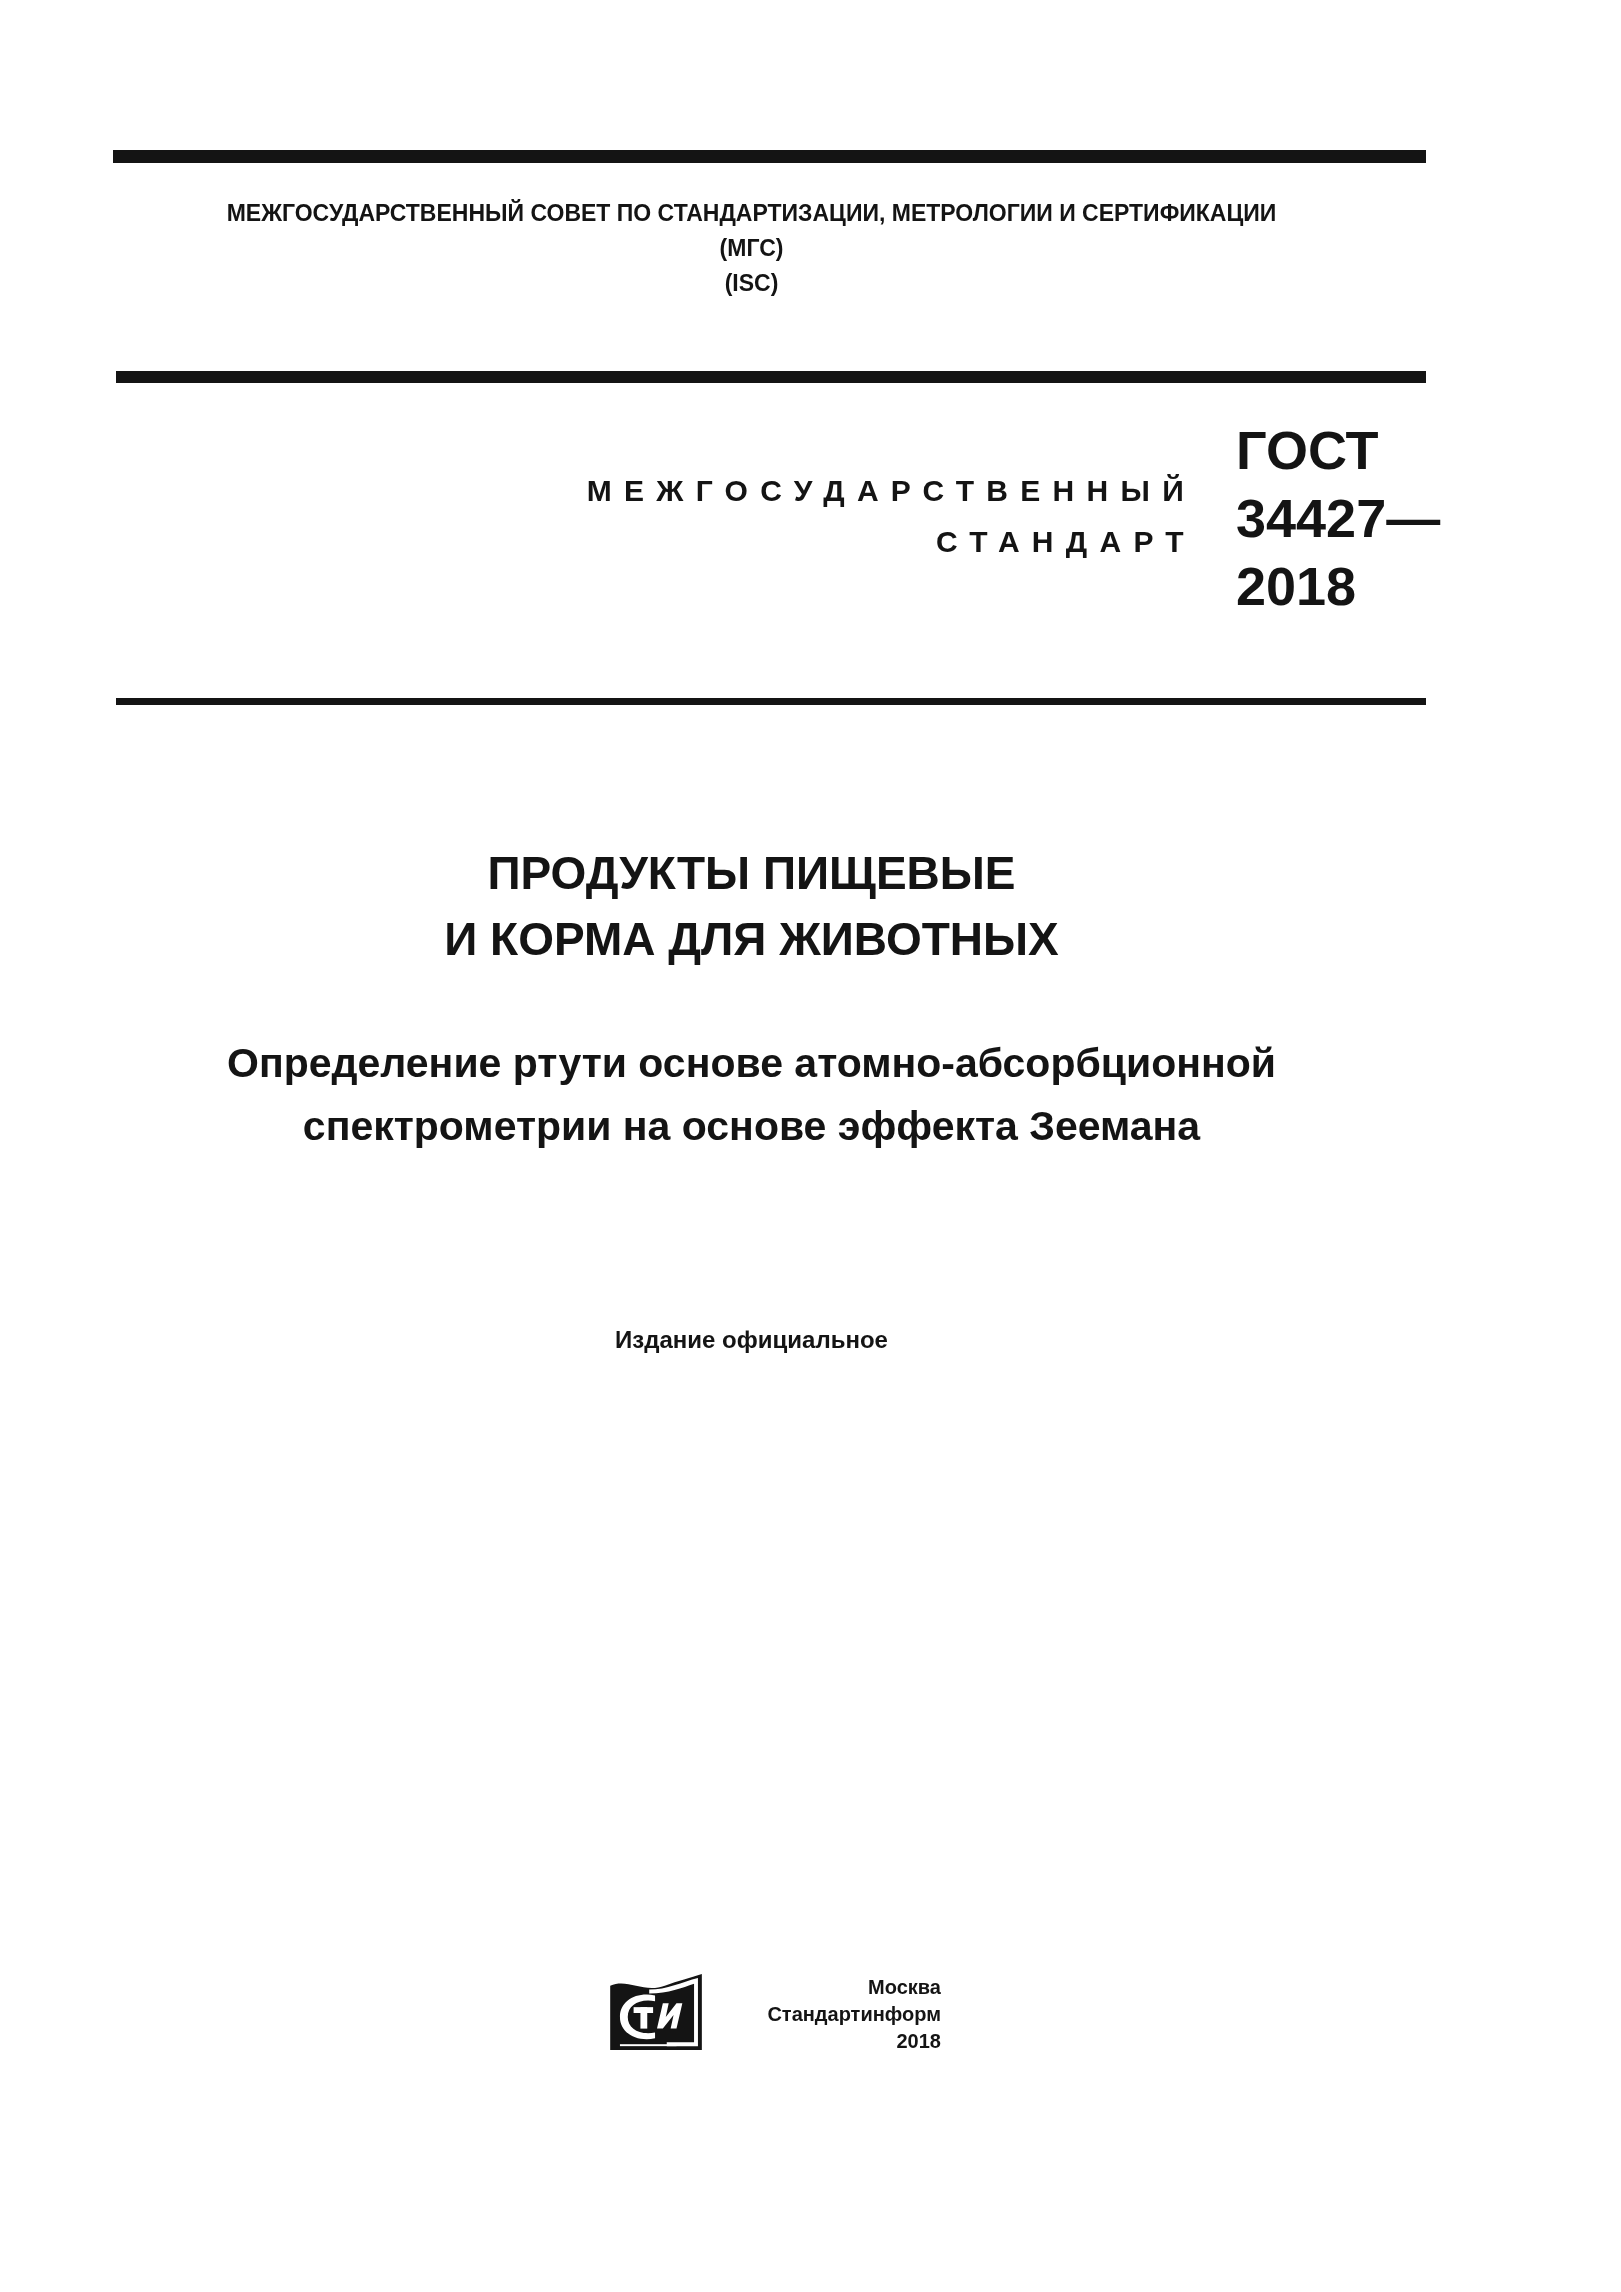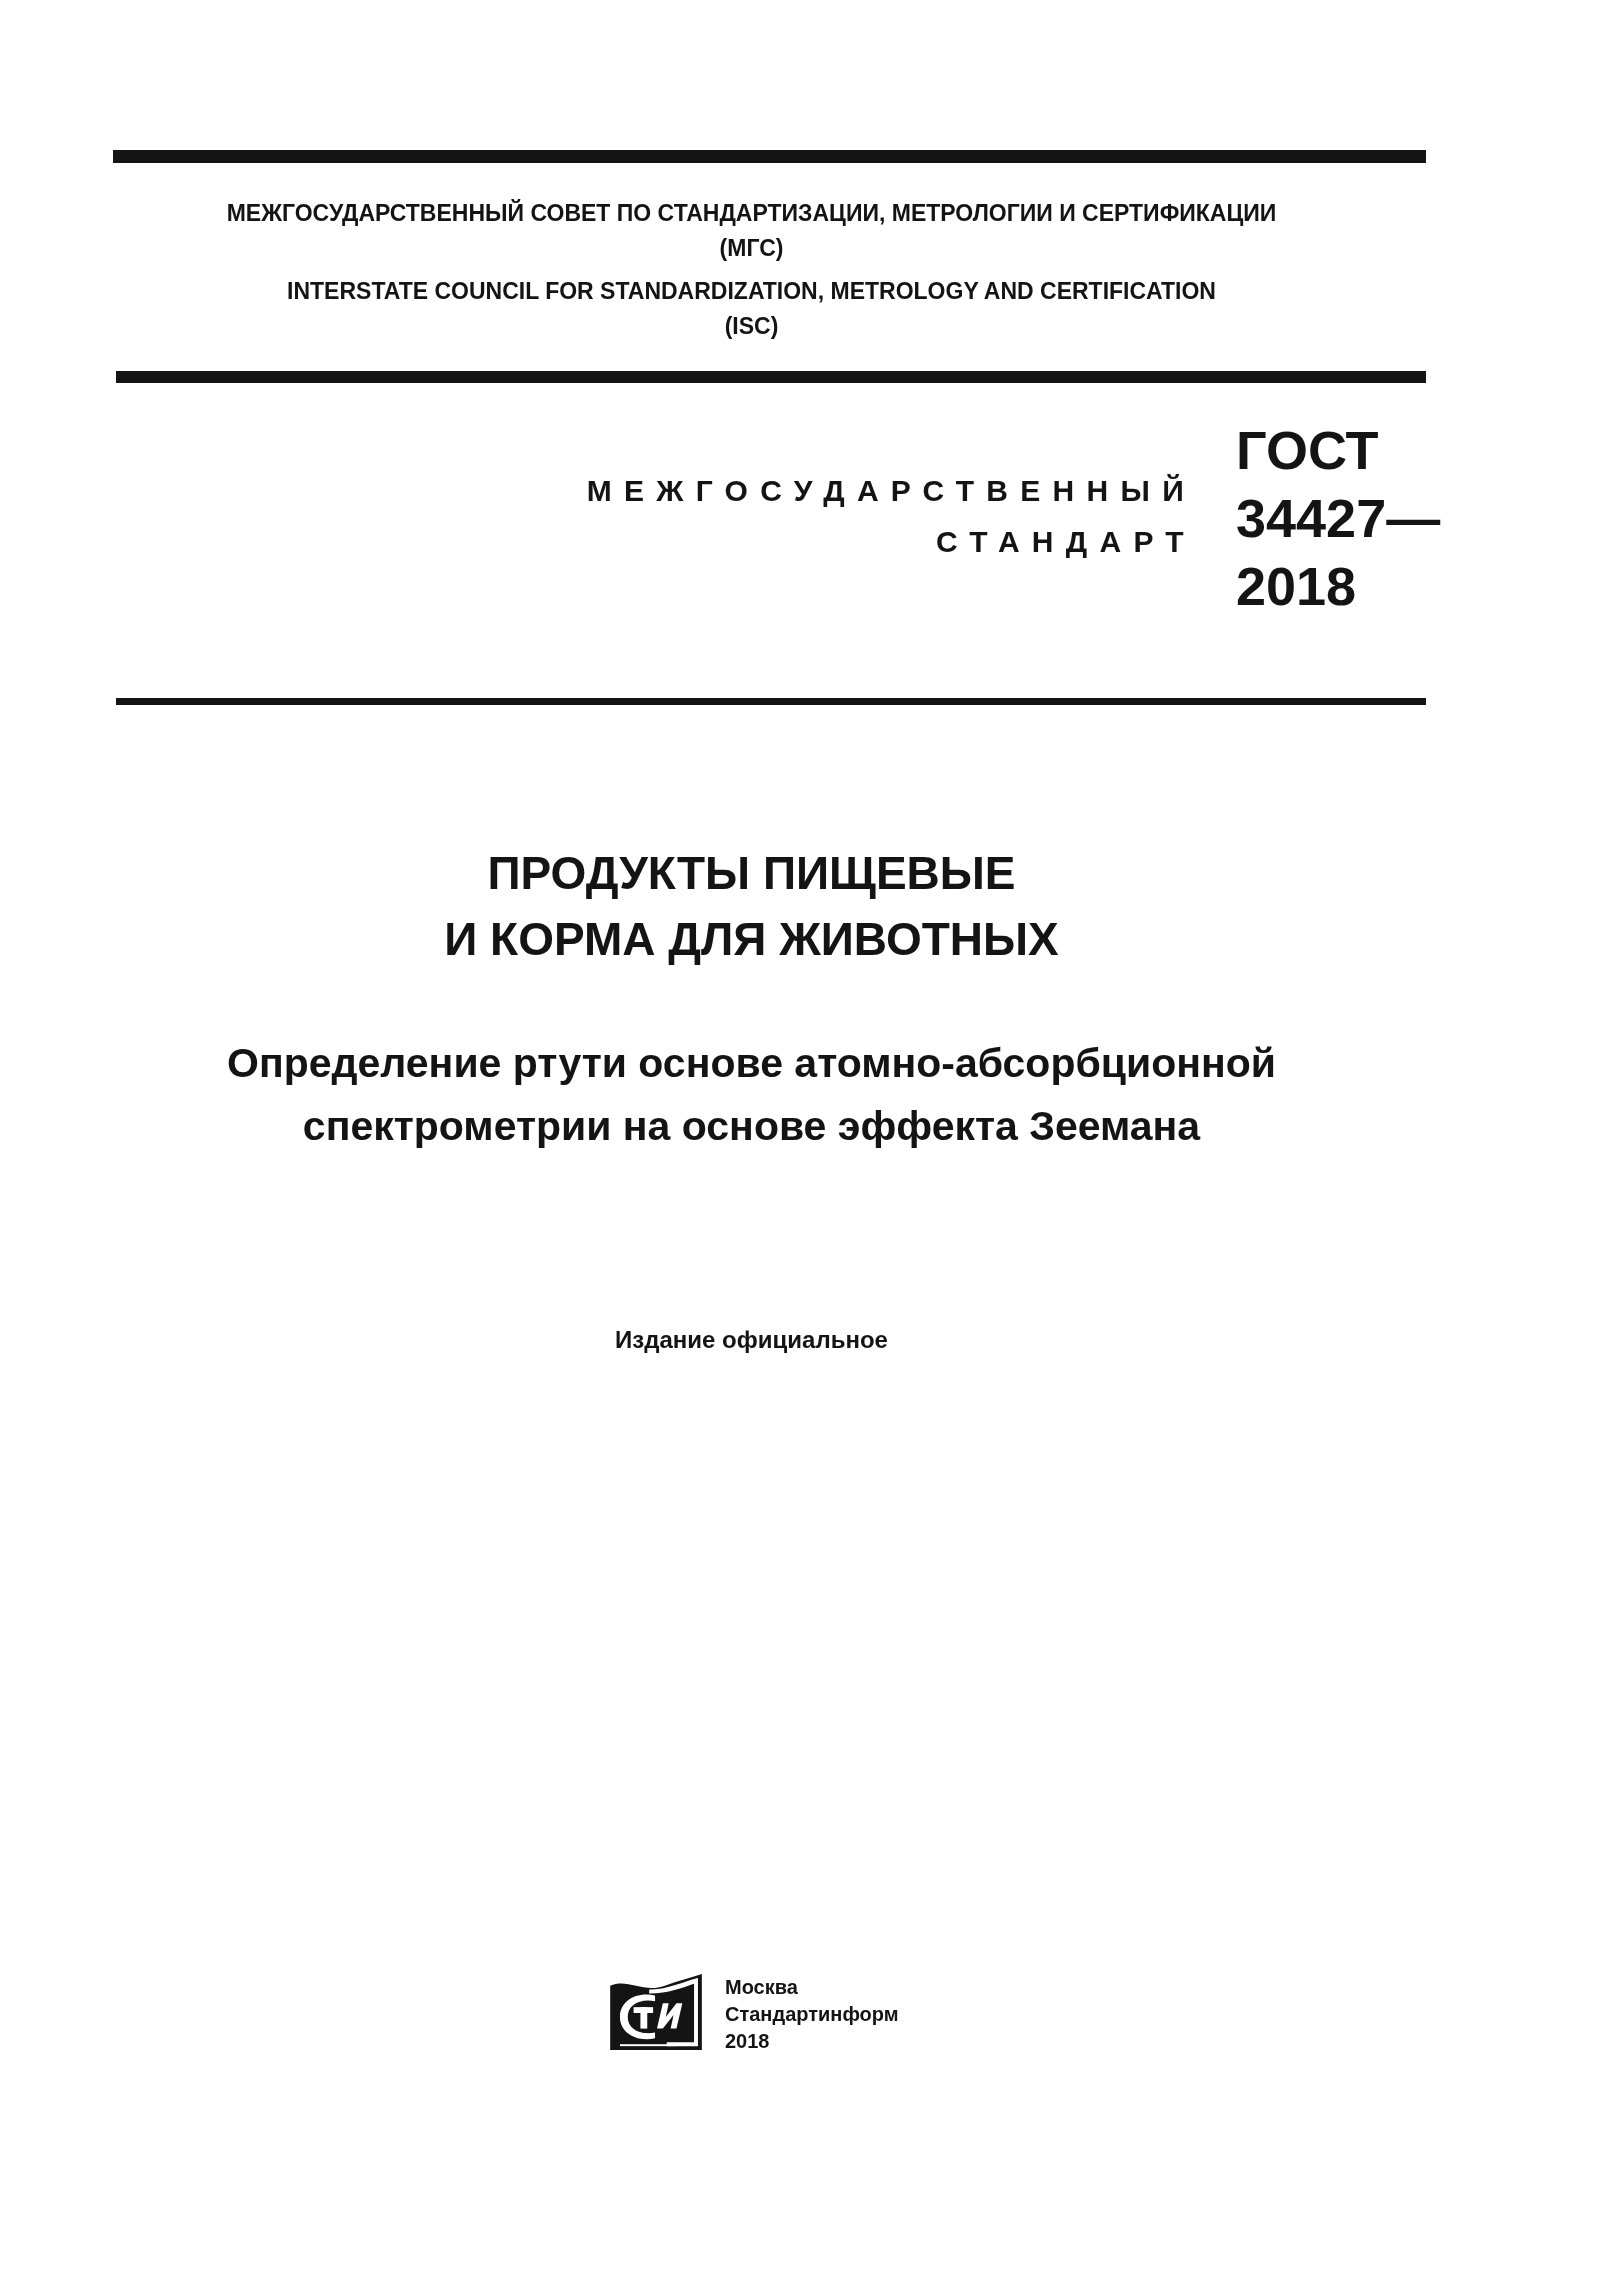--- a/index.html
+++ b/index.html
@@ -10,34 +10,33 @@
   .hdr { font-weight: bold; font-size: 23px; line-height: 35px; white-space: nowrap; }
   .hdr-line { display: block; }
   .spaced { position: absolute; left: 314px; width: 882px; text-align: right;
             font-weight: bold; font-size: 30px; letter-spacing: 12.3px; line-height: 51px; }
   .gost { position: absolute; left: 1212px; top: 416px; font-weight: bold;
           font-size: 54px; line-height: 68px; }
   .gost span { display: block; margin-left: 24px; }
   .title { font-weight: bold; font-size: 46px; line-height: 66px; }
   .subtitle { font-weight: bold; font-size: 41px; line-height: 63px; white-space: nowrap; }
   .edition { font-weight: bold; font-size: 24px; }
-  .publisher { position: absolute; left: 725px; width: 216px; top: 1974px; text-align: left;
+  .publisher { position: absolute; left: 725px; width: 216px; top: 1974px; text-align: right;
                font-weight: bold; font-size: 20px; line-height: 27px; }
   .publisher span { display: block; }
   .logo { position: absolute; left: 610px; top: 1974px; width: 94px; height: 78px; }
 </style>
 </head>
 <body>
 
 <div class="bar" style="left:113px; top:150px; width:1313px; height:12.7px;"></div>
 
 <div class="center-block hdr" style="top:196px;">
   <span class="hdr-line">МЕЖГОСУДАРСТВЕННЫЙ СОВЕТ ПО СТАНДАРТИЗАЦИИ, МЕТРОЛОГИИ И СЕРТИФИКАЦИИ</span>
   <span class="hdr-line">(МГС)</span>
-  <span class="hdr-line" style="margin-top:7.8px;">INTERSTATE COUNCIL FOR STANDARDIZATION, METROLOGY AND CERTIFICATION</span>
   <span class="hdr-line">(ISC)</span>
 </div>
 
 <div class="bar" style="left:116px; top:371px; width:1310px; height:11.8px;"></div>
 
 <div class="spaced" style="top:465px;">
   <div>МЕЖГОСУДАРСТВЕННЫЙ</div>
   <div>СТАНДАРТ</div>
 </div>
 

